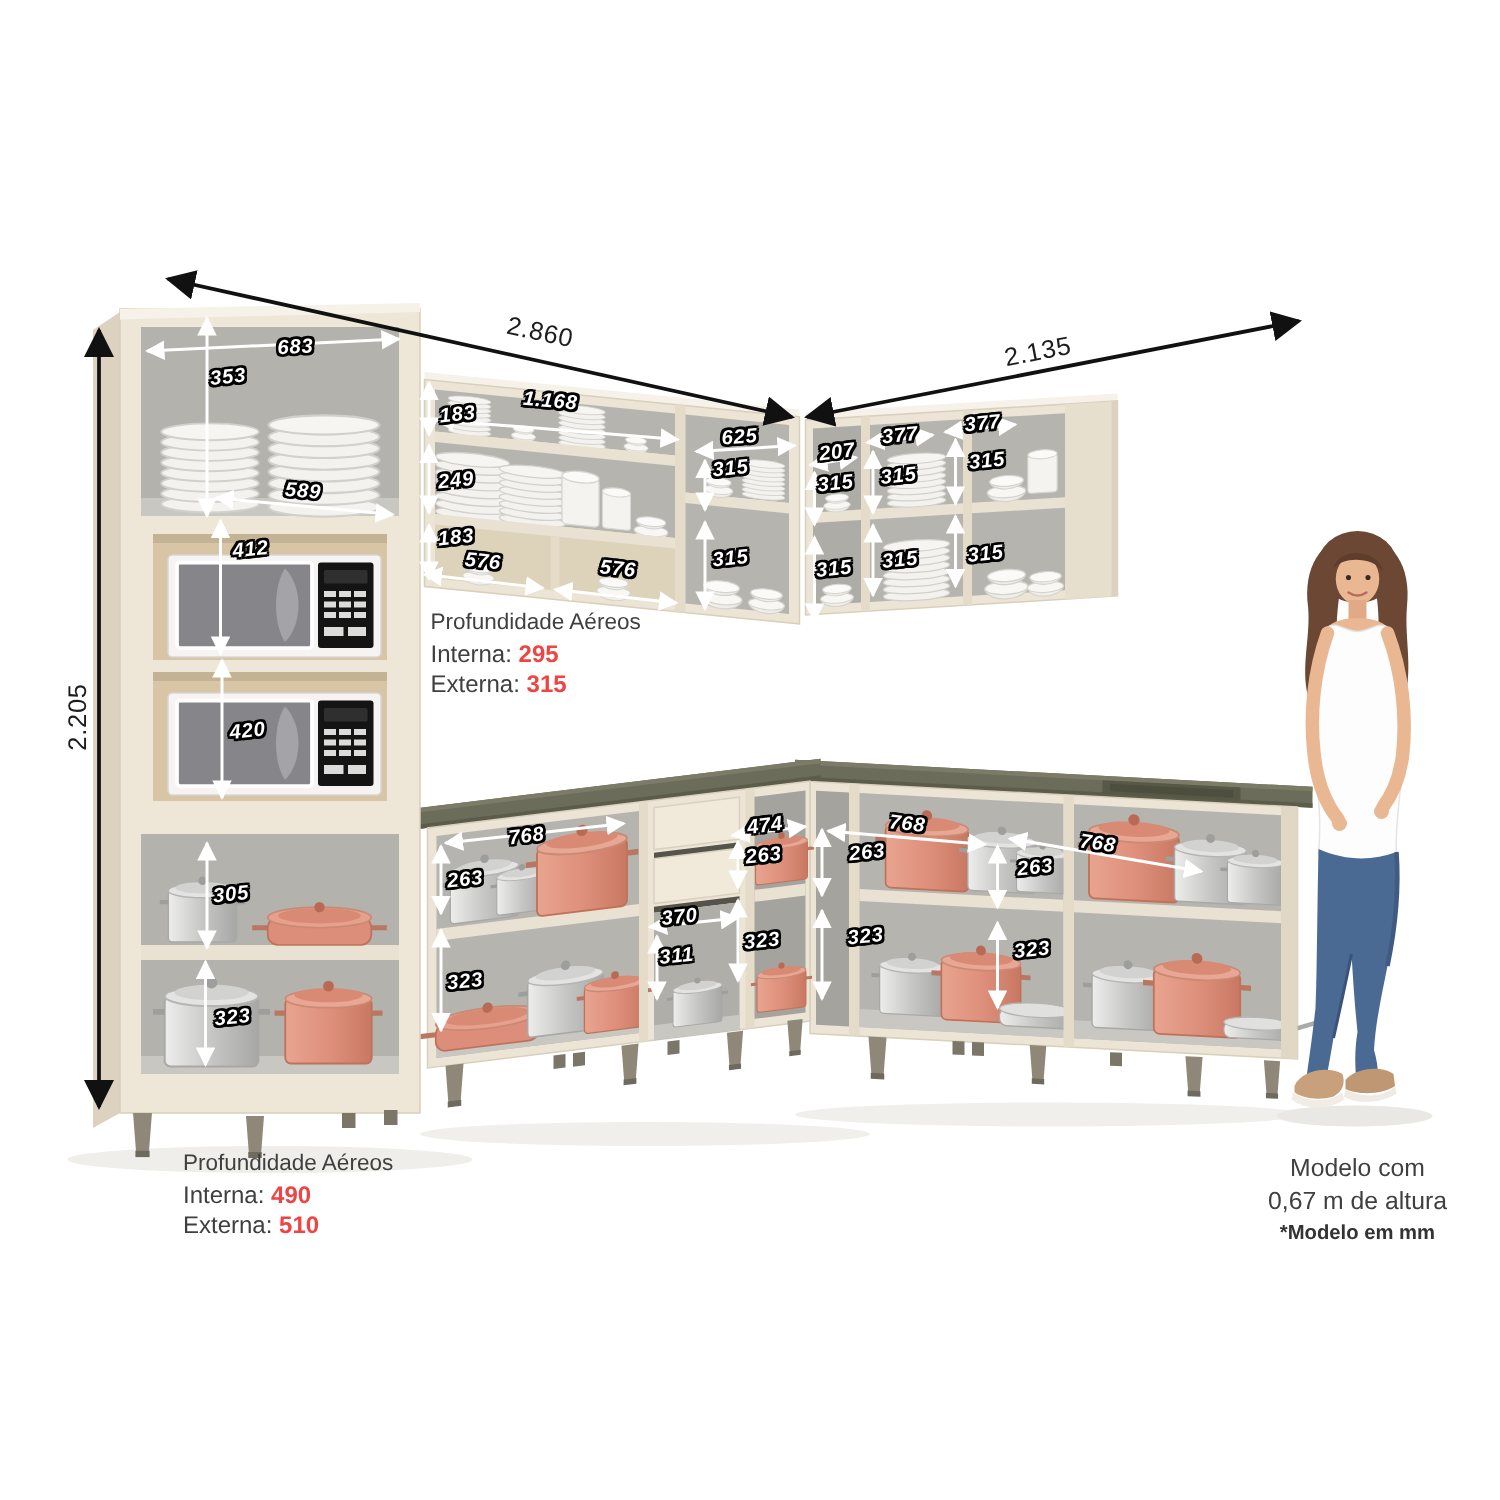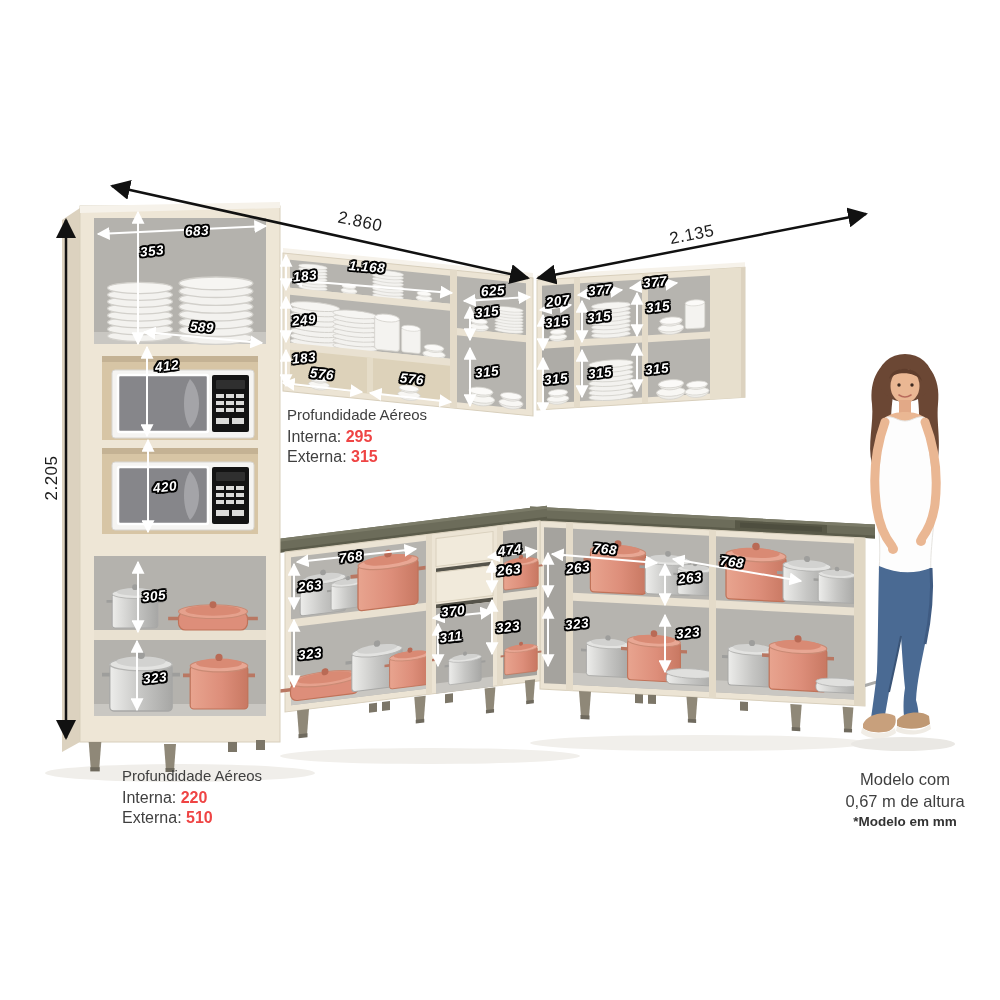--- a/index.html
+++ b/index.html
@@ -403,21 +403,21 @@
 <span class="dim" style="left:688px;top:633px;--r:-6deg">323</span>
 
 <div class="note" style="left:287px;top:405px">
   <div class="t">Profundidade Aéreos</div>
   <div class="l"><span>Interna:</span> <b>295</b></div>
   <div class="l"><span>Externa:</span> <b>315</b></div>
 </div>
 
 <div class="note" style="left:122px;top:766px">
   <div class="t">Profundidade Aéreos</div>
-  <div class="l"><span>Interna:</span> <b>220</b></div>
+  <div class="l"><span>Interna:</span> <b>490</b></div>
   <div class="l"><span>Externa:</span> <b>510</b></div>
 </div>
 
 <div class="modelo" style="left:820px;top:768px;width:170px">
   <div class="m1">Modelo com</div>
   <div class="m2">0,67 m de altura</div>
   <div class="m3">*Modelo em mm</div>
 </div>
 
 </div>

